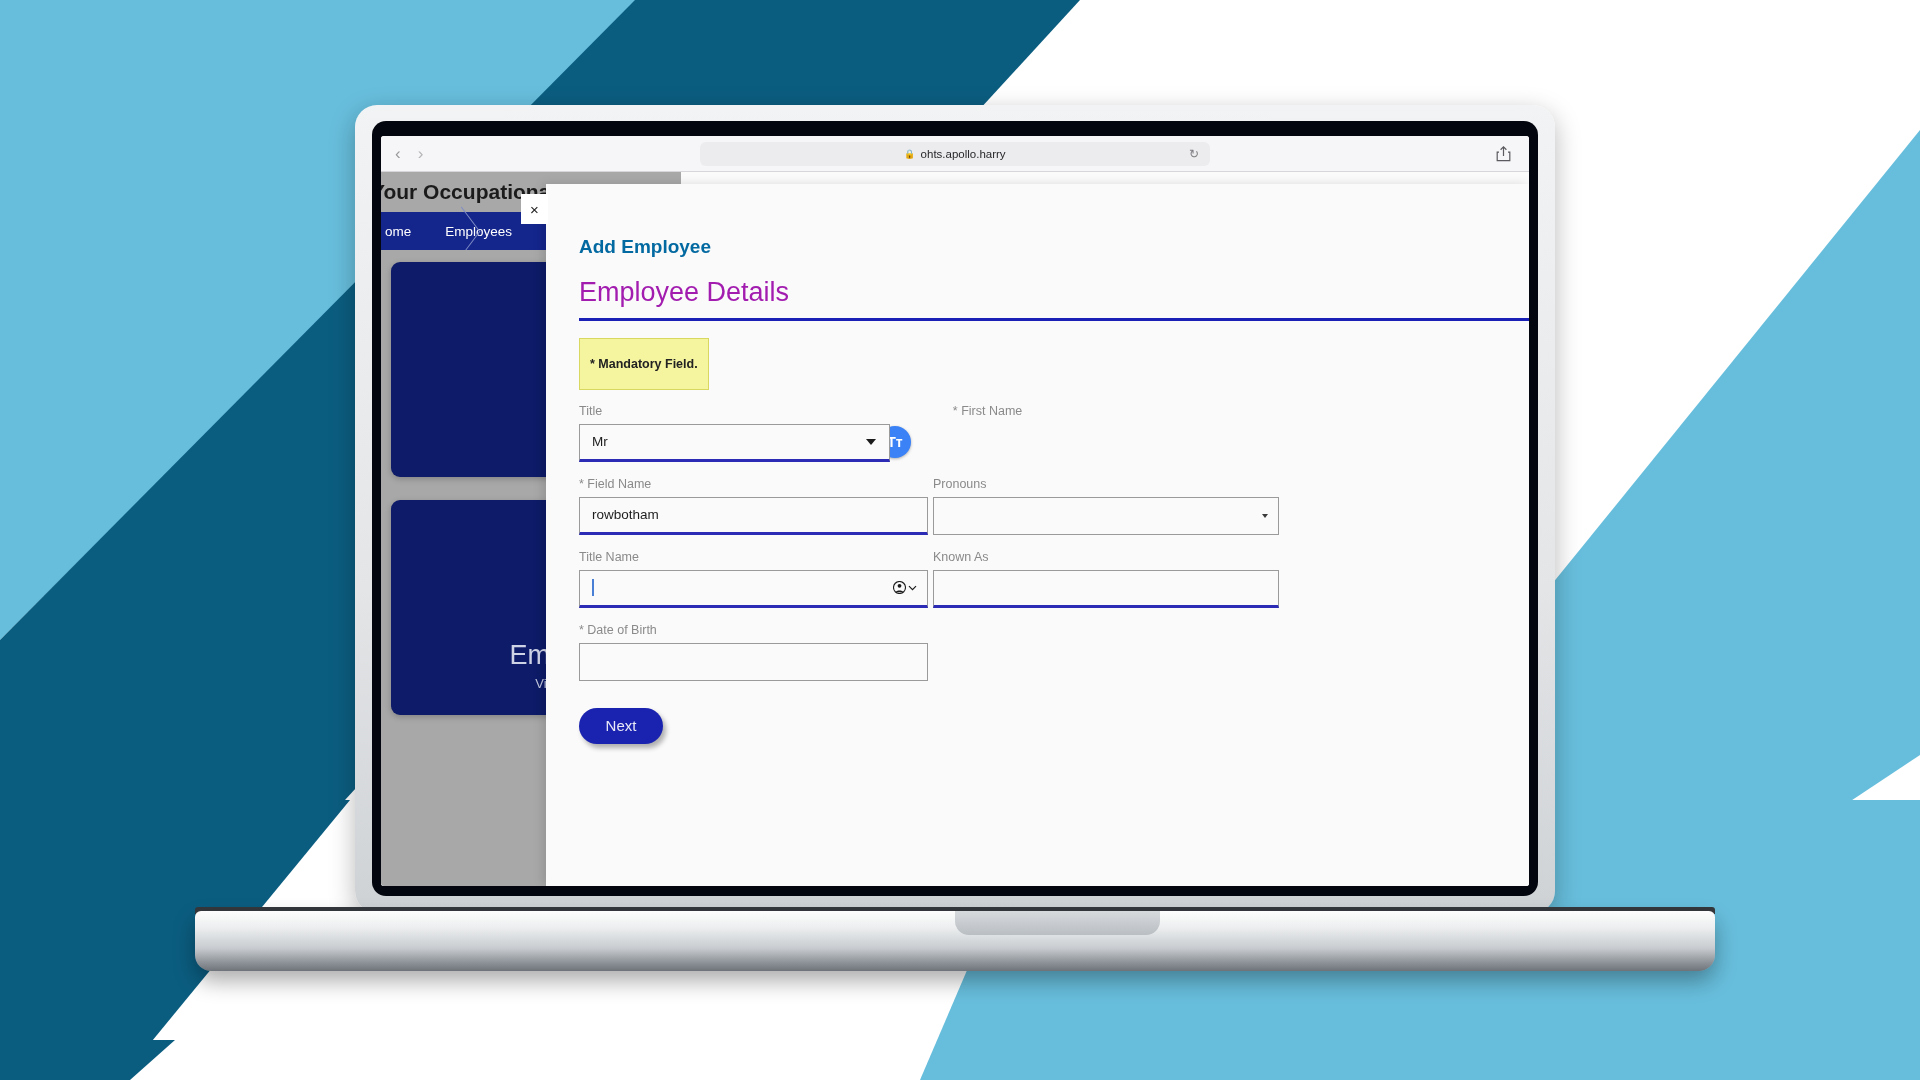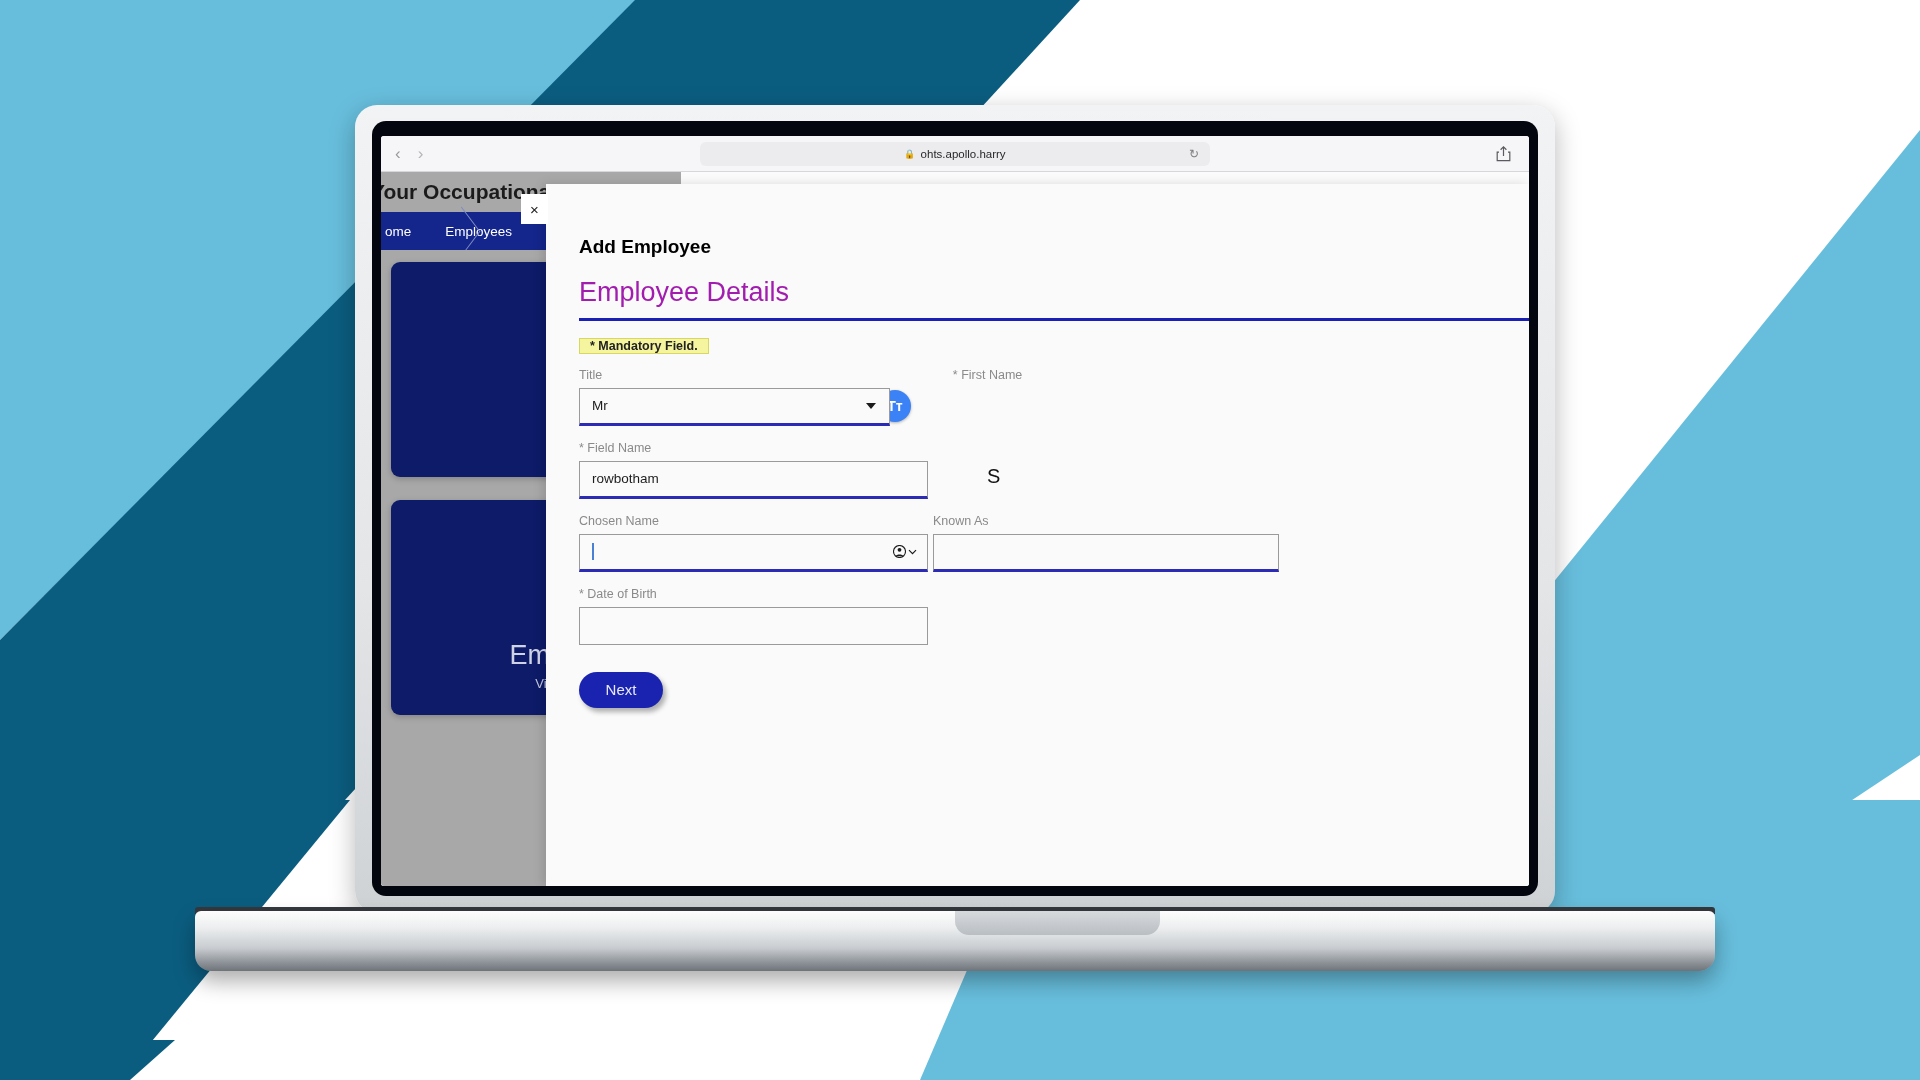--- a/index.html
+++ b/index.html
@@ -113,29 +113,29 @@
     position:absolute;left:165px;top:12px;right:0;bottom:0;
     background:#fafafa;box-shadow:-3px 0 10px rgba(0,0,0,.13);
   }
   .modal-close{
     position:absolute;left:-25px;top:10px;width:27px;height:30px;background:#fff;
     display:flex;align:center;align-items:center;justify-content:center;
     font-size:15px;color:#1a1a1a;cursor:pointer;
   }
   .modal-inner{padding:52px 40px 0 33px;}
   .kicker{
-    font-size:19px;color:#000000;font-weight:600;margin:0 0 20px 0;
+    font-size:19px;color:#0369a1;font-weight:600;margin:0 0 20px 0;
   }
   .section-title{
     font-size:27px;color:#a21caf;font-weight:400;margin:0;line-height:1.1;
   }
   .rule{height:3px;background:#1a1fb5;margin-top:10px;width:963px;}
   .mandatory{
     display:inline-block;background:#f5f5a0;border:1px solid #d8d860;
-    font-size:12.5px;color:#222;padding:0 10px;margin-top:17px;
+    font-size:12.5px;color:#222;padding:18px 10px;margin-top:17px;
     font-weight:600;
   }
 
   .form{margin-top:14px;position:relative;width:712px;}
   .row{display:flex;margin-bottom:15px;position:relative;}
   .field{display:flex;flex-direction:column;}
   .field.w-left{width:318px;}
   .field.w-left2{width:349px;}
   .field.w-right{width:346px;margin-left:5px;}
   .lbl{font-size:12.5px;color:#8a8a8a;margin-bottom:5px;height:15px;}
@@ -291,26 +291,33 @@
             </div>
 
             
             <div class="row">
               <div class="field w-left2">
                 <span class="lbl">* Field Name</span>
                 <div class="ctl">
                   <span>rowbotham</span>
                 </div>
               </div>
+              <div class="field w-right">
+                <span class="lbl">Pronouns</span>
+                <div class="ctl plain">
+                  <span></span>
+                  <span class="dd-arrow small"></span>
+                </div>
+              </div>
             </div>
 
             
             <div class="row">
               <div class="field w-left2">
-                <span class="lbl">Chosen Name</span>
+                <span class="lbl">Title Name</span>
                 <div class="ctl focus">
                   <span class="caret"></span>
                   <span class="autofill">
                     <svg width="13" height="13" viewBox="0 0 13 13">
                       <circle cx="6.5" cy="6.5" r="6" fill="none" stroke="#1c1c1c" stroke-width="1.1"></circle>
                       <circle cx="6.5" cy="4.8" r="1.9" fill="#1c1c1c"></circle>
                       <path d="M2.6 11.3 C3.2 8.9 9.8 8.9 10.4 11.3" fill="#1c1c1c"></path>
                     </svg>
                     <svg width="9" height="8" viewBox="0 0 9 8">
                       <path d="M1 2.2 L4.5 5.7 L8 2.2" stroke="#1c1c1c" stroke-width="1.2" fill="none"></path>

